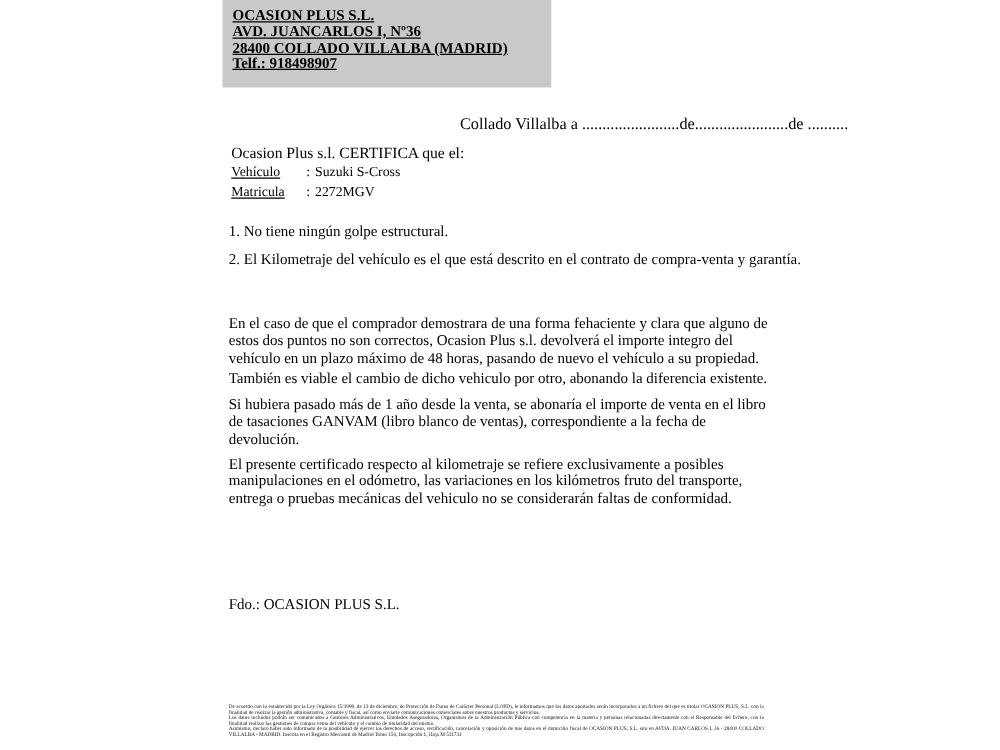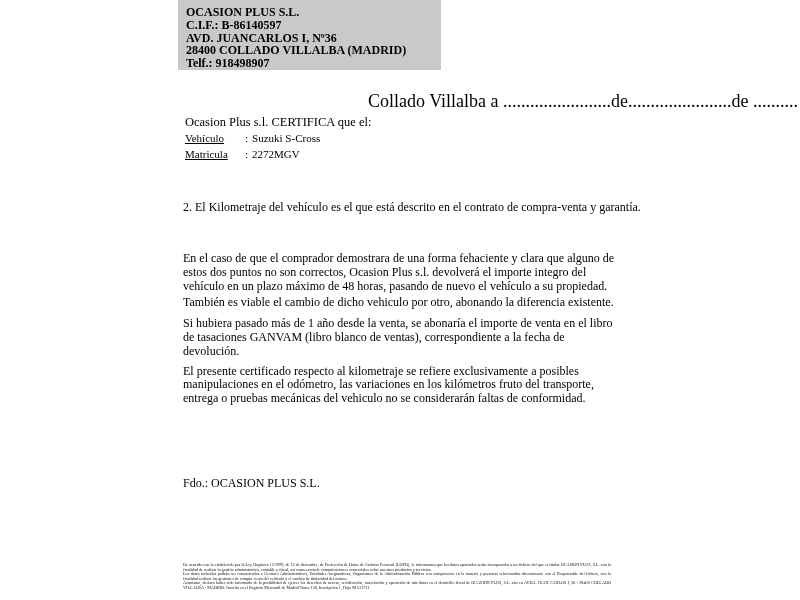--- a/index.html
+++ b/index.html
@@ -18,26 +18,27 @@
     left: 178px;
     top: 0;
     width: 263px;
     height: 70px;
     background: #c9c9c9;
     padding: 6px 4px 0 8px;
     font-weight: bold;
     font-size: 12px;
     line-height: 12.8px;
     white-space: nowrap;
+    text-decoration: underline;
   }
   .date-line {
     position: absolute;
     left: 368px;
     top: 91px;
-    font-size: 18px;
+    font-size: 13px;
     white-space: nowrap;
   }
   .certifies-line {
     position: absolute;
     left: 185px;
     top: 115px;
     font-size: 12.5px;
   }
   .field-line {
     position: absolute;
@@ -88,38 +89,38 @@
     text-align: justify;
   }
 </style>
 </head>
 <body>
 
 <div class="page">
 
   <div class="header-block">
     <div>OCASION PLUS S.L.</div>
-    <div>C.I.F.: B-86140597</div>
     <div>AVD. JUANCARLOS I, Nº36</div>
     <div>28400 COLLADO VILLALBA (MADRID)</div>
     <div>Telf.: 918498907</div>
   </div>
 
   <div class="date-line">Collado Villalba a ........................de.......................de ..........</div>
 
   <div class="certifies-line">Ocasion Plus s.l. CERTIFICA que el:</div>
 
   <div class="field-line vehicle">
     <span class="label-cell"><span class="u">Vehículo</span></span><span class="sep">:</span><span>Suzuki S-Cross</span>
   </div>
 
   <div class="field-line plate">
     <span class="label-cell"><span class="u">Matricula</span></span><span class="sep">:</span><span>2272MGV</span>
   </div>
 
+  <div class="point-line p1">1. No tiene ningún golpe estructural.</div>
   <div class="point-line p2">2. El Kilometraje del vehículo es el que está descrito en el contrato de compra-venta y garantía.</div>
 
   <div class="body-paragraphs">
     <p class="para">En el caso de que el comprador demostrara de una forma fehaciente y clara que alguno de estos dos puntos no son correctos, Ocasion Plus s.l. devolverá el importe integro del vehículo en un plazo máximo de 48 horas, pasando de nuevo el vehículo a su propiedad.</p>
     <p class="para gap-a">También es viable el cambio de dicho vehiculo por otro, abonando la diferencia existente.</p>
     <p class="para gap-b">Si hubiera pasado más de 1 año desde la venta, se abonaría el importe de venta en el libro de tasaciones GANVAM (libro blanco de ventas), correspondiente a la fecha de devolución.</p>
     <p class="para gap-c">El presente certificado respecto al kilometraje se refiere exclusivamente a posibles manipulaciones en el odómetro, las variaciones en los kilómetros fruto del transporte, entrega o pruebas mecánicas del vehiculo no se considerarán faltas de conformidad.</p>
   </div>
 
   <div class="signature-line">Fdo.: OCASION PLUS S.L.</div>

